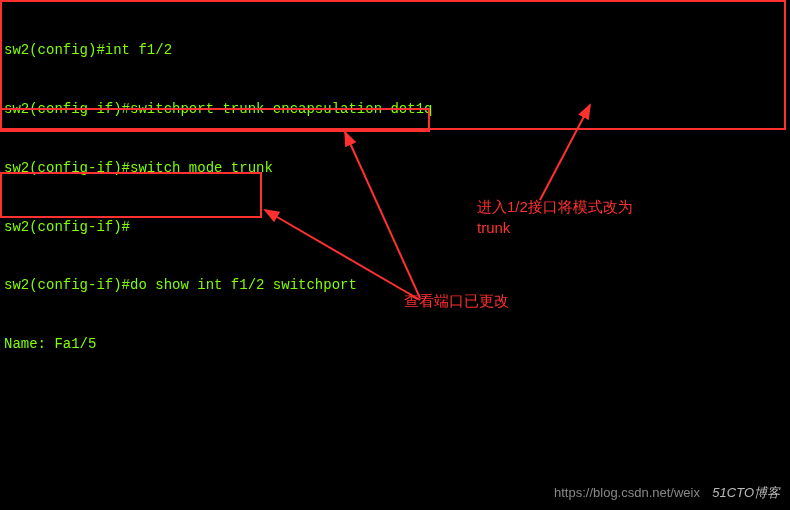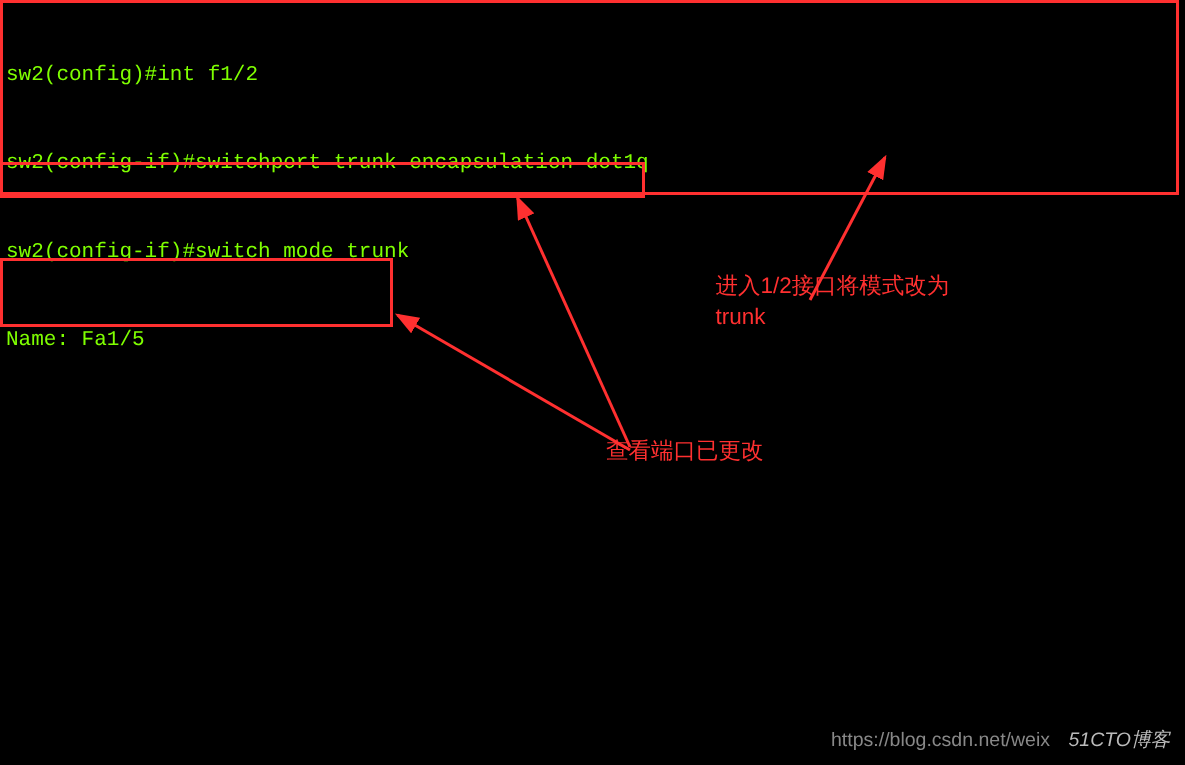--- a/index.html
+++ b/index.html
@@ -29,21 +29,21 @@
   .box1 { top: 0px; left: 0px; width: 786px; height: 130px; }
   .box2 { top: 108px; left: 0px; width: 430px; height: 24px; }
   .box3 { top: 172px; left: 0px; width: 262px; height: 46px; }
   .annotation {
     position: absolute;
     color: #ff3030;
     font-family: "Microsoft YaHei", sans-serif;
     font-size: 15px;
     white-space: pre;
   }
-  .ann1 { top: 180px; left: 477px; }
+  .ann1 { top: 196px; left: 477px; }
   .ann2 { top: 290px; left: 404px; }
   .watermark1 {
     position: absolute;
     bottom: 8px;
     right: 90px;
     color: #888;
     font-family: Arial, sans-serif;
     font-size: 13px;
   }
   .watermark2 {
@@ -64,20 +64,22 @@
     pointer-events: none;
   }
 </style>
 </head>
 <body>
 
 <div class="terminal">
   <span class="line">sw2(config)#int f1/2</span>
   <span class="line">sw2(config-if)#switchport trunk encapsulation dot1q</span>
   <span class="line">sw2(config-if)#switch mode trunk</span>
+  <span class="line">sw2(config-if)#</span>
+  <span class="line">sw2(config-if)#do show int f1/2 switchport</span>
   <span class="line">Name: Fa1/5</span>
   
   
   
   
   
   
   
   
   

